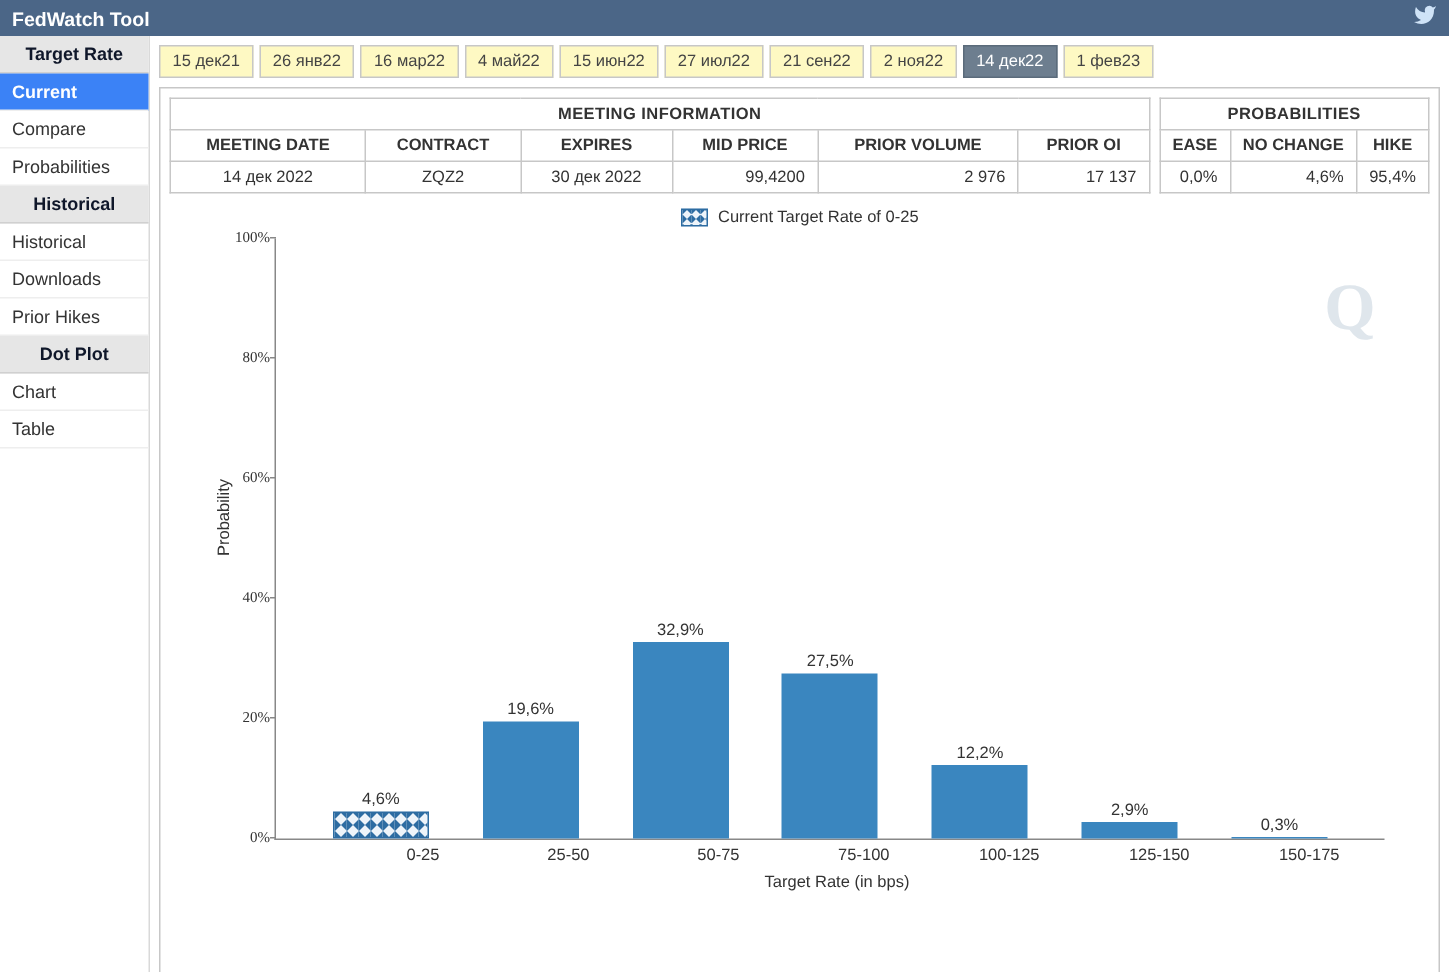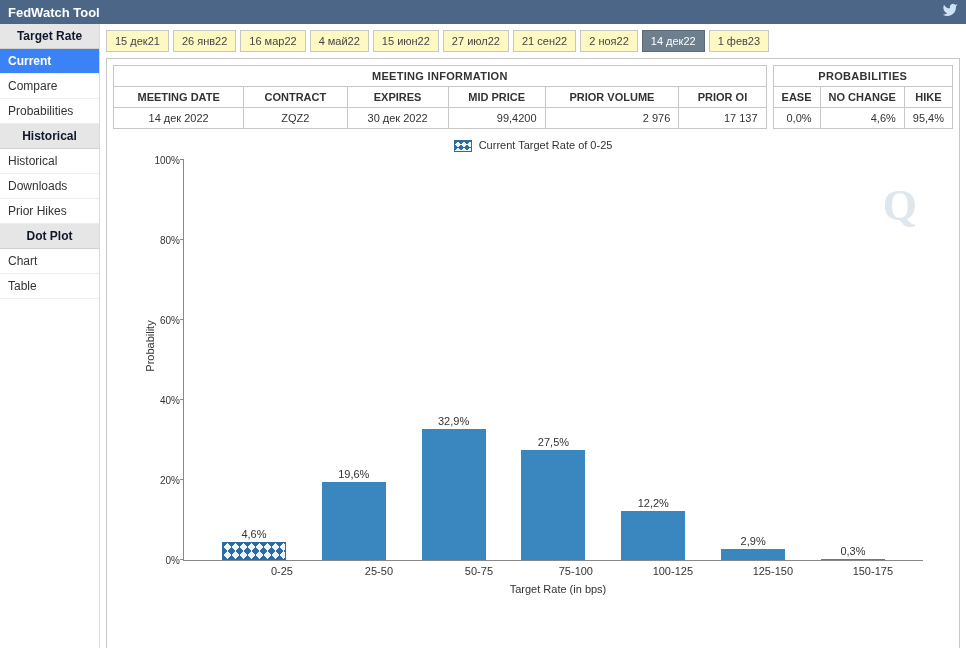--- a/index.html
+++ b/index.html
@@ -165,20 +165,21 @@
     color: #333;
   }
   .ytick {
     position: absolute;
     left: -40px;
     width: 36px;
     text-align: right;
     font-size: 10px;
     color: #333;
     transform: translateY(50%);
+    font-family: Liberation Serif, serif;
   }
   .ytick-mark {
     position: absolute;
     left: -4px;
     width: 4px;
     border-top: 1px solid #888;
   }
   .bars {
     position: absolute;
     left: 0; right: 0; bottom: 0; top: 0;

